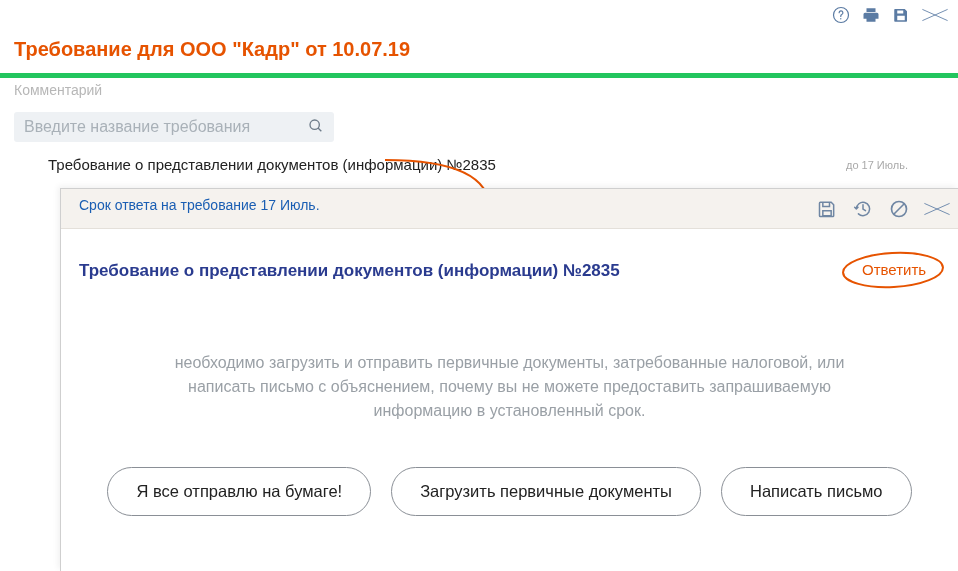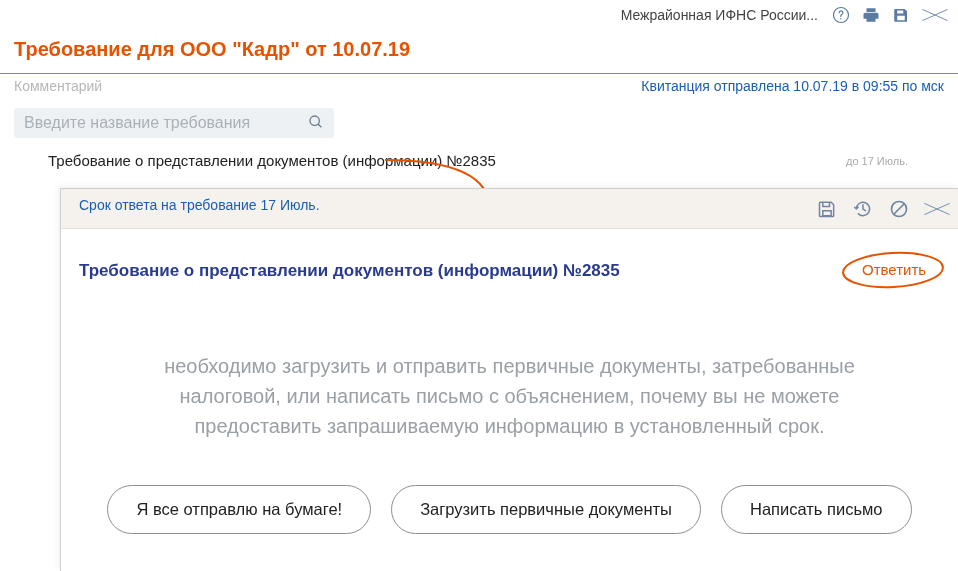--- a/index.html
+++ b/index.html
@@ -51,21 +51,21 @@
   .page-title {
     color: #e65300;
     font-size: 20px;
     font-weight: 600;
   }
   .sub-row {
     display: flex;
     align-items: center;
     justify-content: space-between;
     padding: 4px 14px 10px 14px;
-    border-top: 1px solid #22c55e;
+    border-top: 5px solid #22c55e;
   }
   .comment-placeholder {
     color: #b7b7b7;
     font-size: 14px;
   }
   .receipt-status {
     color: #1a5eb3;
     font-size: 14px;
   }
   .search-box {
@@ -184,21 +184,21 @@
     text-align: center;
   }
   .body-heading {
     font-size: 20px;
     font-weight: 700;
     color: #222;
     margin-bottom: 40px;
   }
   .body-text {
     color: #9aa0a6;
-    font-size: 20px;
+    font-size: 16px;
     line-height: 1.5;
     max-width: 720px;
     margin: 0 auto 44px auto;
   }
   .action-row {
     display: flex;
     gap: 20px;
     justify-content: center;
     padding: 0 40px;
   }
@@ -211,21 +211,20 @@
     color: #222;
     cursor: pointer;
     font-family: inherit;
     white-space: nowrap;
   }
 </style>
 </head>
 <body>
 
 <div class="top-bar">
-  <span class="org-name">Межрайонная ИФНС России...</span>
   <span class="top-icon">
     <svg viewBox="0 0 24 24" fill="none" stroke="currentColor" stroke-width="1.6">
         <circle cx="12" cy="12" r="10"></circle>
         <path d="M9.5 9a2.5 2.5 0 1 1 3.5 2.3c-.8.4-1.3 1-1.3 1.9V14" stroke-linecap="round"></path>
         <circle cx="11.7" cy="17" r="0.9" fill="currentColor" stroke="none"></circle>
       </svg>
   </span>
   <span class="top-icon">
     <svg viewBox="0 0 24 24" fill="currentColor">
         <path d="M6 3h12v5H6zM4 9h16a2 2 0 0 1 2 2v6h-4v4H6v-4H2v-6a2 2 0 0 1 2-2zm4 8h8v3H8z"></path>
@@ -242,21 +241,20 @@
       </svg>
   </span>
 </div>
 
 <div class="title-row">
   <h1 class="page-title">Требование для ООО "Кадр" от 10.07.19</h1>
 </div>
 
 <div class="sub-row">
   <span class="comment-placeholder">Комментарий</span>
-  <span class="receipt-status">Квитанция отправлена 10.07.19 в 09:55 по мск</span>
 </div>
 
 <div class="search-box">
   <input class="search-input" placeholder="Введите название требования" style="">
   <span class="search-icon">
     <svg width="16" height="16" viewBox="0 0 24 24" fill="none" stroke="currentColor" stroke-width="2">
         <circle cx="10" cy="10" r="7"></circle>
         <line x1="20" y1="20" x2="15" y2="15"></line>
       </svg>
   </span>

